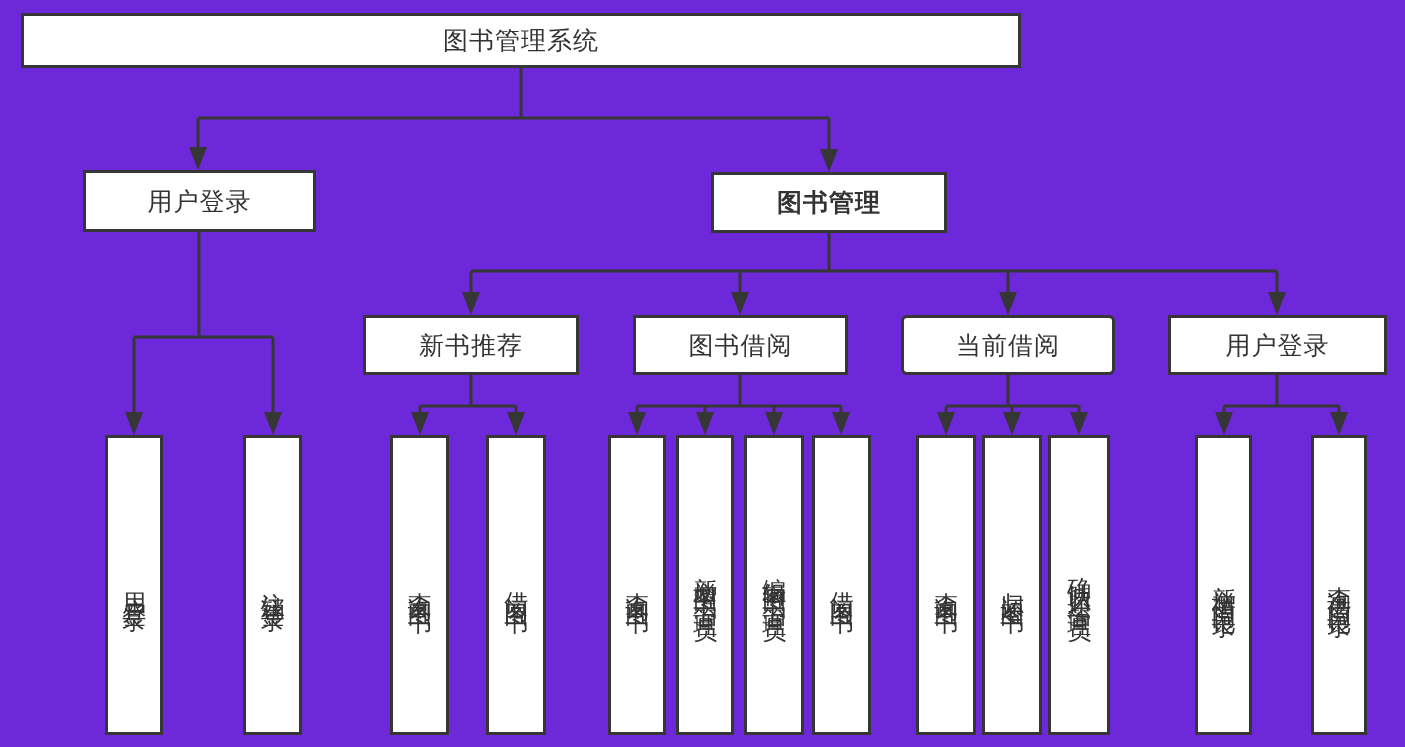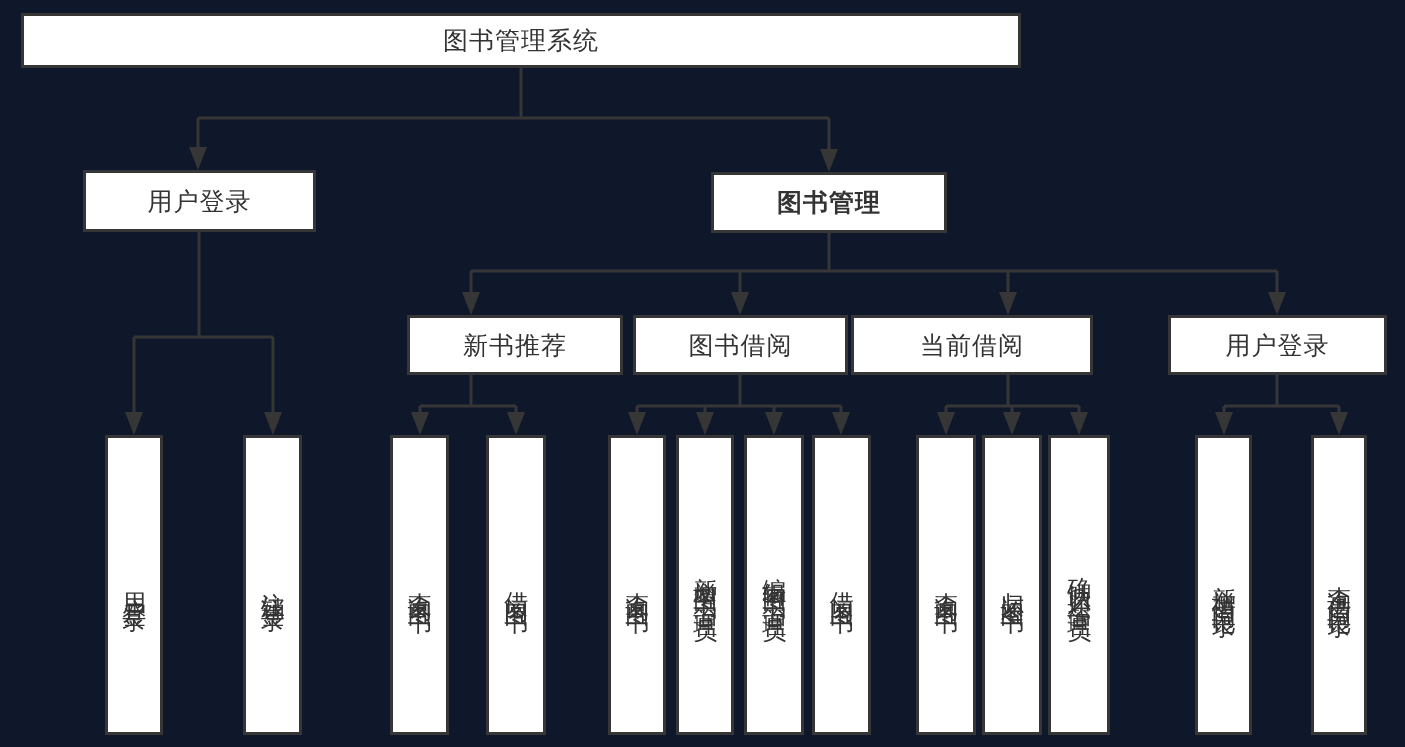--- a/index.html
+++ b/index.html
@@ -5,21 +5,21 @@
   html, body {
     margin: 0;
     padding: 0;
     background: #ffffff;
     font-family: "Liberation Sans", "DejaVu Sans", sans-serif;
   }
   .canvas {
     position: relative;
     width: 1405px;
     height: 747px;
-    background: #0f172a;
+    background: #6d28d9;
     overflow: hidden;
   }
   .connectors {
     position: absolute;
     left: 0;
     top: 0;
     z-index: 1;
   }
   .box {
     position: absolute;
@@ -104,27 +104,27 @@
     <span class="lbl">图书管理系统</span>
   </div>
 
   <div class="box" style="left:83px; top:170px; width:233px; height:62px;">
     <span class="lbl">用户登录</span>
   </div>
   <div class="box" style="left:711px; top:172px; width:236px; height:61px;font-weight:bold;">
     <span class="lbl">图书管理</span>
   </div>
 
-  <div class="box" style="left:363px; top:315px; width:216px; height:60px;margin-left:44px;">
+  <div class="box" style="left:363px; top:315px; width:216px; height:60px;">
     <span class="lbl">新书推荐</span>
   </div>
   <div class="box" style="left:633px; top:315px; width:215px; height:60px;">
     <span class="lbl">图书借阅</span>
   </div>
-  <div class="box" style="left:851px; top:315px; width:242px; height:60px;">
+  <div class="box" style="left:901px; top:315px; width:214px; height:60px;border-radius:6px;">
     <span class="lbl">当前借阅</span>
   </div>
   <div class="box" style="left:1168px; top:315px; width:219px; height:60px;">
     <span class="lbl">用户登录</span>
   </div>
 
   <div class="box vbox" style="left:105px; top:435px; width:58px; height:300px;">
     <span class="lbl">用户登录</span>
   </div>
   <div class="box vbox" style="left:243px; top:435px; width:59px; height:300px;">

